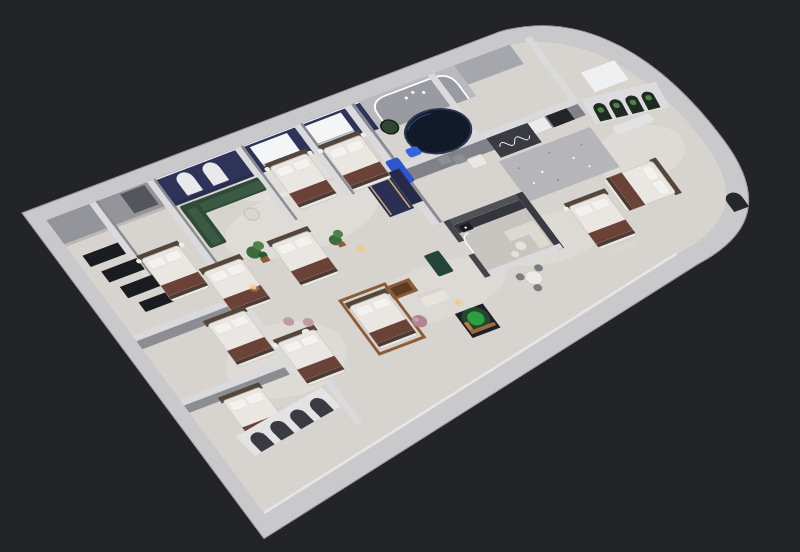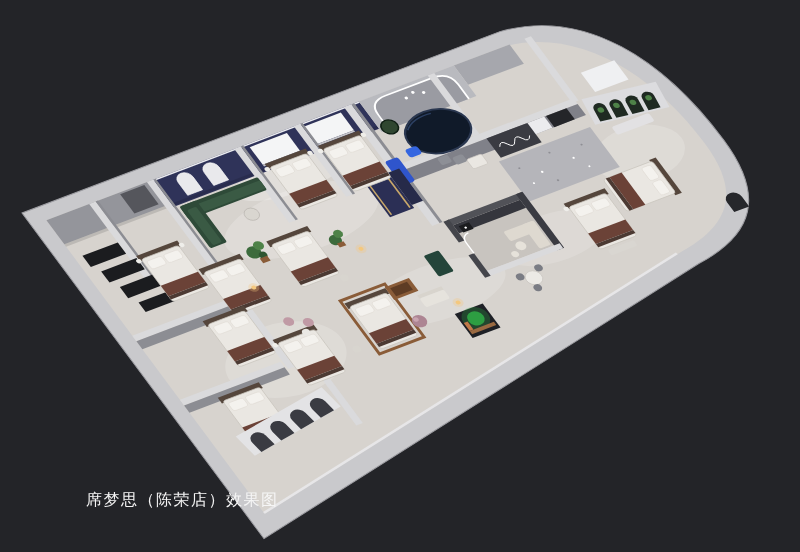--- a/index.html
+++ b/index.html
@@ -296,14 +296,13 @@
           <circle cx="310" cy="248" r="2.2" class="f-lamp"></circle>
     </g>
 
     <g fill="#d8d5cf">
       <circle cx="230" cy="182" r="4"></circle>
       <circle cx="196" cy="256" r="4"></circle>
     </g>
   </g>
 </svg>
 
-<div class="caption">席梦思（陈荣店）效果图</div>
 </div>
 
 </body></html>

